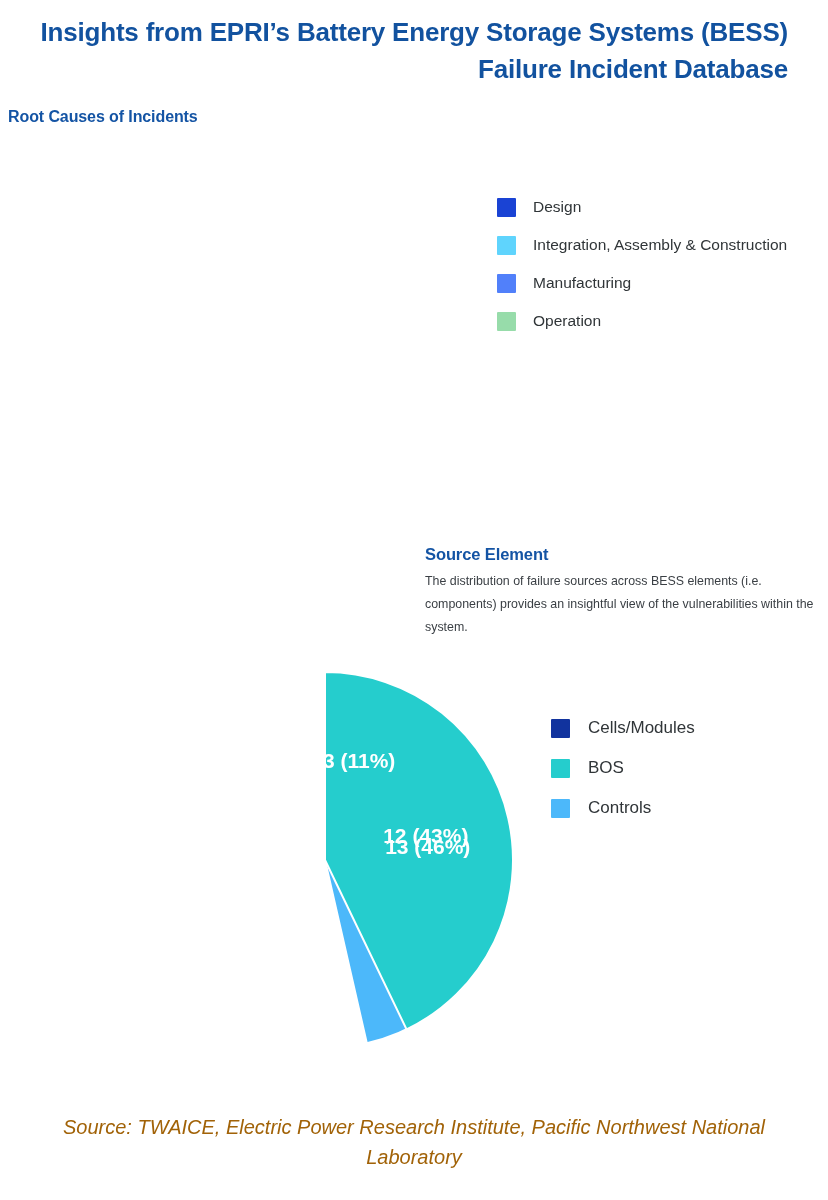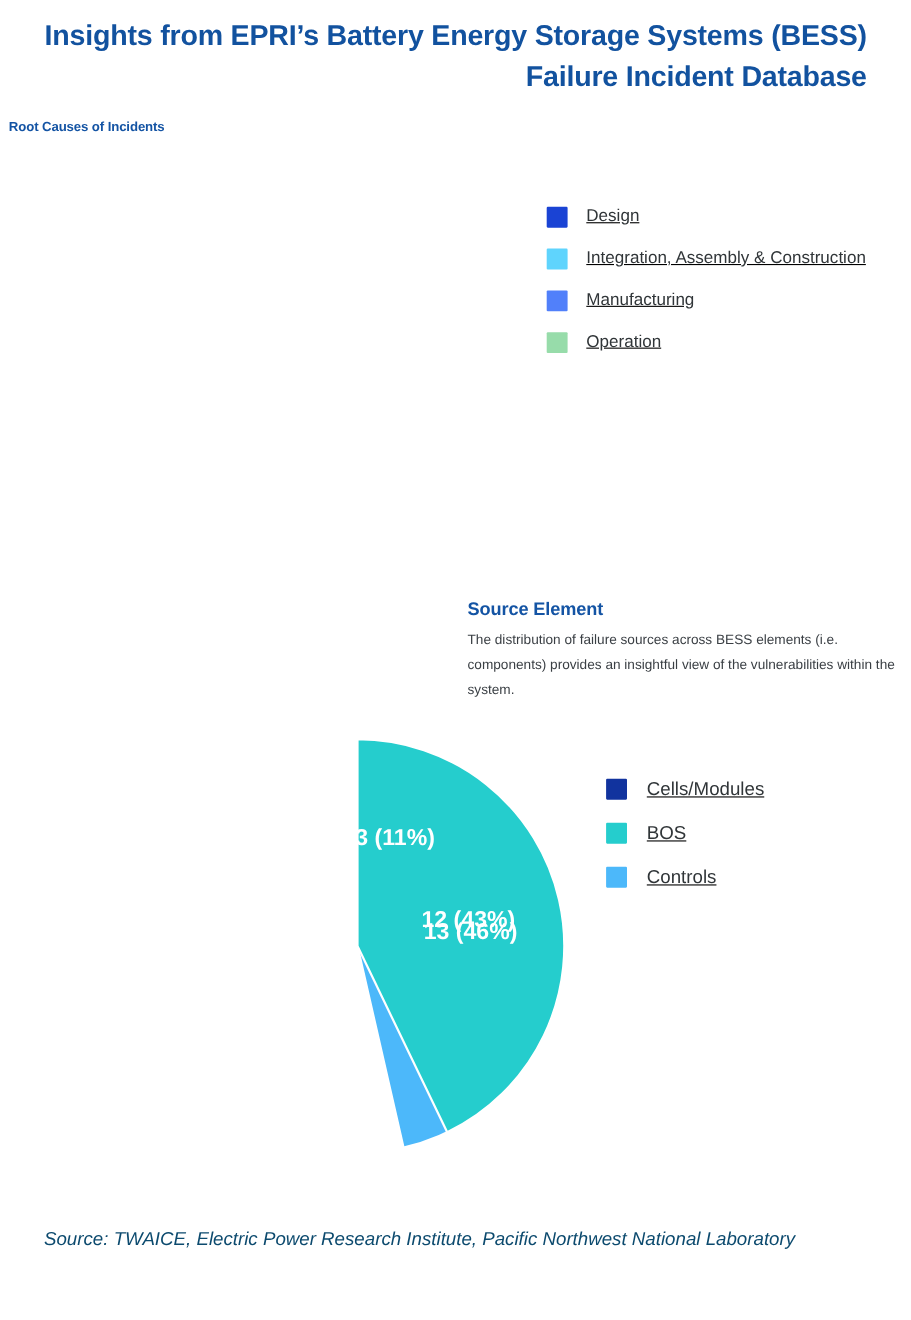--- a/index.html
+++ b/index.html
@@ -31,21 +31,21 @@
     font-size: 26px;
     font-weight: bold;
     line-height: 37px;
     letter-spacing: -0.2px;
   }
 
   
   .section-heading {
     position: absolute;
     color: #1454a4;
-    font-size: 12px;
+    font-size: 16px;
     font-weight: bold;
     letter-spacing: -0.1px;
   }
   #root-causes-heading {
     top: 108px;
     left: 8px;
   }
   #failed-element-heading {
     top: 545px;
     left: 425px;
@@ -76,23 +76,22 @@
     dominant-baseline: middle;
   }
 
   
   .legend { position: absolute; }
   #legend-root-causes { left: 497px; top: 188px; }
   #legend-failed-element { left: 551px; top: 708px; }
 
   .legend-item {
     display: flex;
-    align-items: flex-start;
+    align-items: center;
     height: 38px;
-    text-decoration: underline;
   }
   #legend-failed-element .legend-item { height: 40px; }
 
   .legend-swatch {
     width: 19px;
     height: 19px;
     flex: 0 0 19px;
     border-radius: 1px;
   }
   .legend-label {
@@ -105,22 +104,23 @@
     font-size: 17px;
     margin-left: 18px;
   }
 
   
   .source {
     position: absolute;
     top: 1112px;
     left: 40px;
     width: 748px;
-    color: #0c4a6e;
-    font-size: 17px;
+    text-align: center;
+    color: #a16207;
+    font-size: 20px;
     font-style: italic;
     line-height: 30px;
   }
 </style>
 </head>
 <body>
 
 <div class="page">
 
   <div class="title">Insights from EPRI’s Battery Energy Storage Systems (BESS) Failure Incident Database</div>

